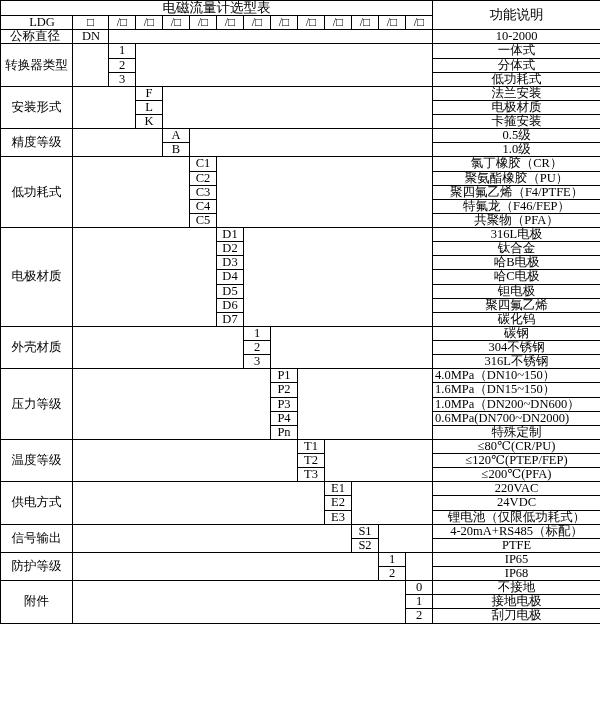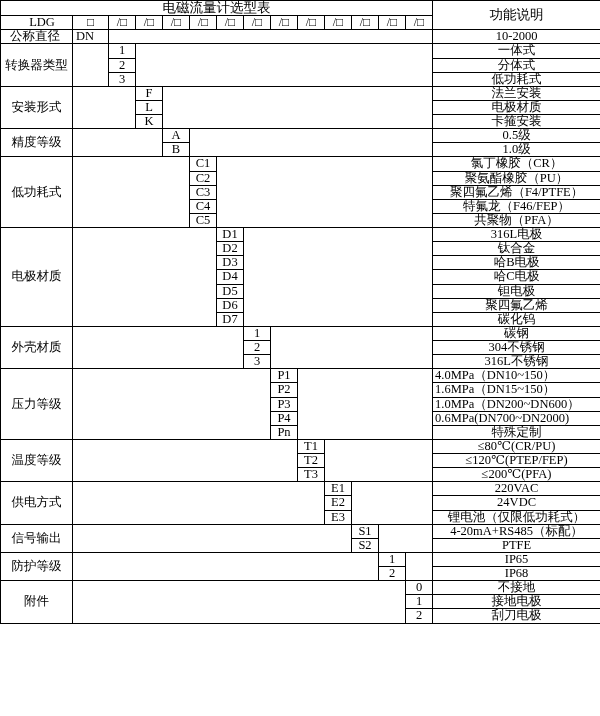--- a/index.html
+++ b/index.html
@@ -17,21 +17,21 @@
     text-align:center;
     vertical-align:middle;
     overflow:hidden;
     white-space:nowrap;
     line-height:1.05;
   }
   td.title{font-size:13.5px;}
   td.desch{font-size:13.5px;}
   td.ldg{text-align:center;padding-left:11px;}
   td.lbll{text-align:left;padding-left:9px;}
-  td.codel{text-align:left;padding-left:3px;}
+  td.codel{text-align:left;padding-left:9px;}
   td.box{font-size:12px;letter-spacing:0;}
   td.desc.left{text-align:left;padding-left:2px;margin-left:16px;}
 </style>
 </head>
 <body>
 
 <table class="sel">
   <colgroup>
     <col style="width:72px">
       <col style="width:36px">

